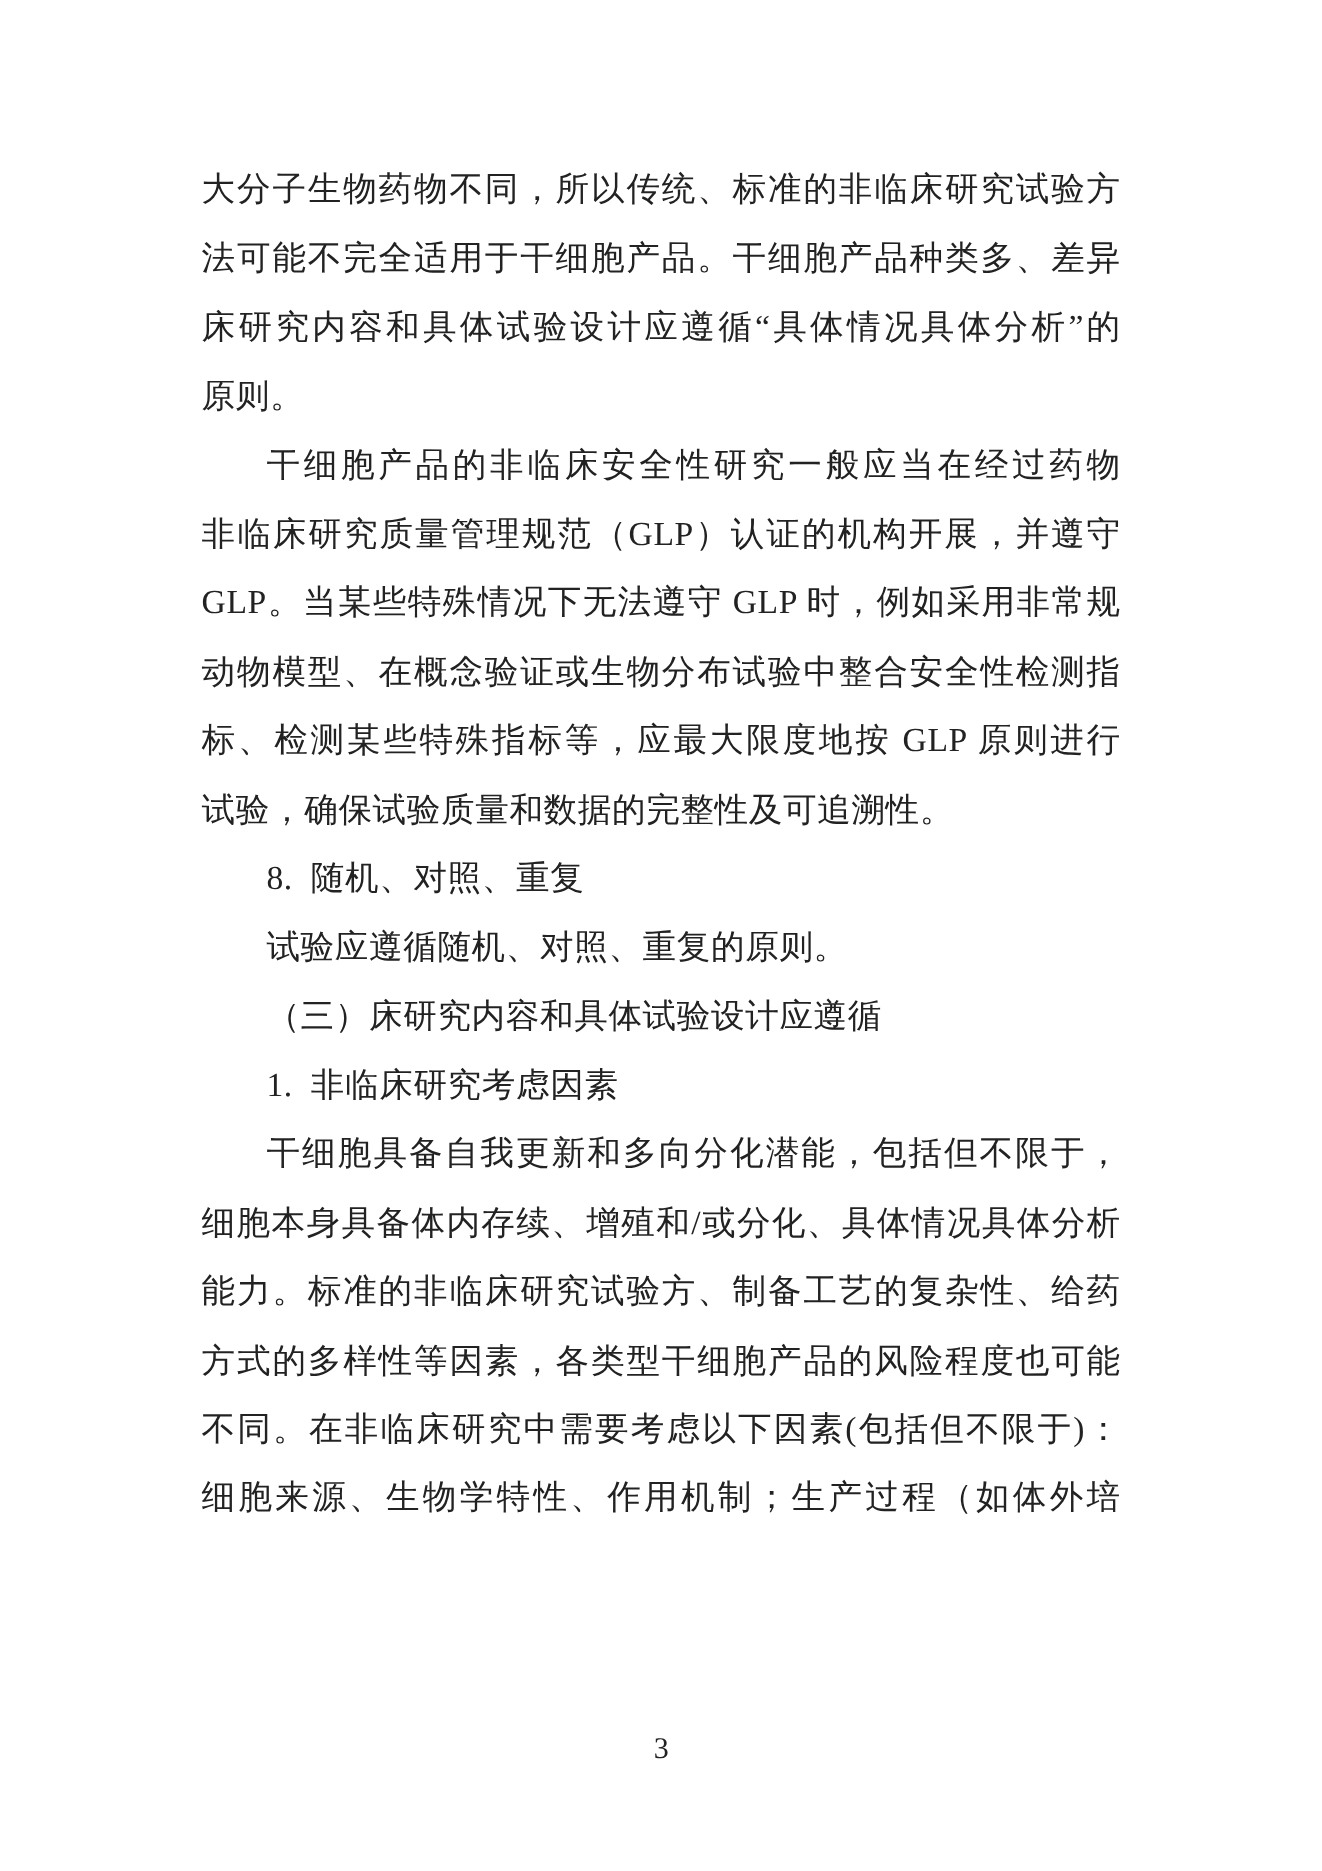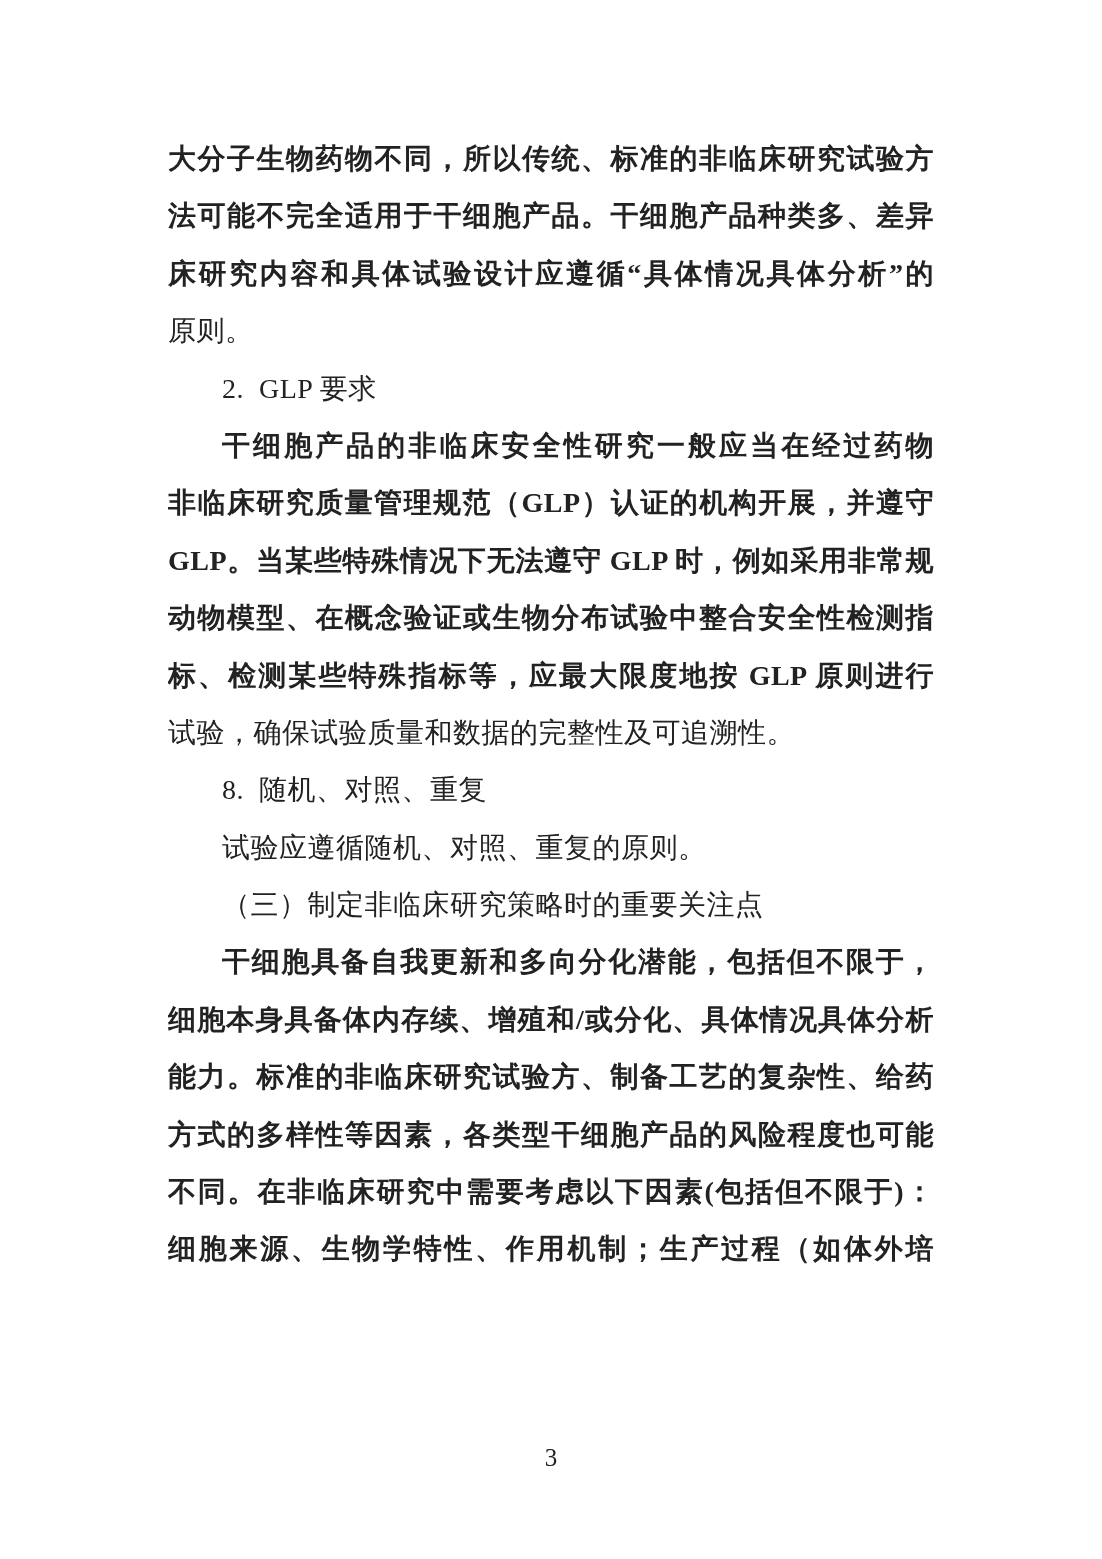--- a/index.html
+++ b/index.html
@@ -26,21 +26,20 @@
     font-size: 28px;
     line-height: 57.4px;
     height: 57.4px;
     white-space: pre-wrap;
     overflow: hidden;
     letter-spacing: 0.5px;
   }
   .fill {
     text-align: justify;
     text-align-last: justify;
-    font-weight: bold;
   }
   .end {
     text-align: center;
     text-align-last: left;
   }
   .indent {
     padding-left: 54px;
   }
   .footer {
     position: absolute;
@@ -55,30 +54,30 @@
 </style>
 </head>
 <body>
 
 <div class="page">
   <div class="content" id="lines-container">
       <div class="line fill">大分子生物药物不同，所以传统、标准的非临床研究试验方</div>
       <div class="line fill">法可能不完全适用于干细胞产品。干细胞产品种类多、差异</div>
       <div class="line fill">床研究内容和具体试验设计应遵循“具体情况具体分析”的</div>
       <div class="line end">原则。</div>
-      <div class="line end indent">2.  GLP 要求</div>
       <div class="line fill indent">干细胞产品的非临床安全性研究一般应当在经过药物</div>
       <div class="line fill">非临床研究质量管理规范（GLP）认证的机构开展，并遵守</div>
       <div class="line fill">GLP。当某些特殊情况下无法遵守 GLP 时，例如采用非常规</div>
       <div class="line fill">动物模型、在概念验证或生物分布试验中整合安全性检测指</div>
       <div class="line fill">标、检测某些特殊指标等，应最大限度地按 GLP 原则进行</div>
       <div class="line end">试验，确保试验质量和数据的完整性及可追溯性。</div>
       <div class="line end indent">8.  随机、对照、重复</div>
       <div class="line end indent">试验应遵循随机、对照、重复的原则。</div>
-      <div class="line end indent">（三）制定非临床研究策略时的重要关注点</div>
+      <div class="line end indent">（三）床研究内容和具体试验设计应遵循</div>
+      <div class="line end indent">1.  非临床研究考虑因素</div>
       <div class="line fill indent">干细胞具备自我更新和多向分化潜能，包括但不限于，</div>
       <div class="line fill">细胞本身具备体内存续、增殖和/或分化、具体情况具体分析</div>
       <div class="line fill">能力。标准的非临床研究试验方、制备工艺的复杂性、给药</div>
       <div class="line fill">方式的多样性等因素，各类型干细胞产品的风险程度也可能</div>
       <div class="line fill">不同。在非临床研究中需要考虑以下因素(包括但不限于)：</div>
       <div class="line fill">细胞来源、生物学特性、作用机制；生产过程（如体外培养、</div>
     </div>
   <div class="footer">3</div>
 </div>
 

